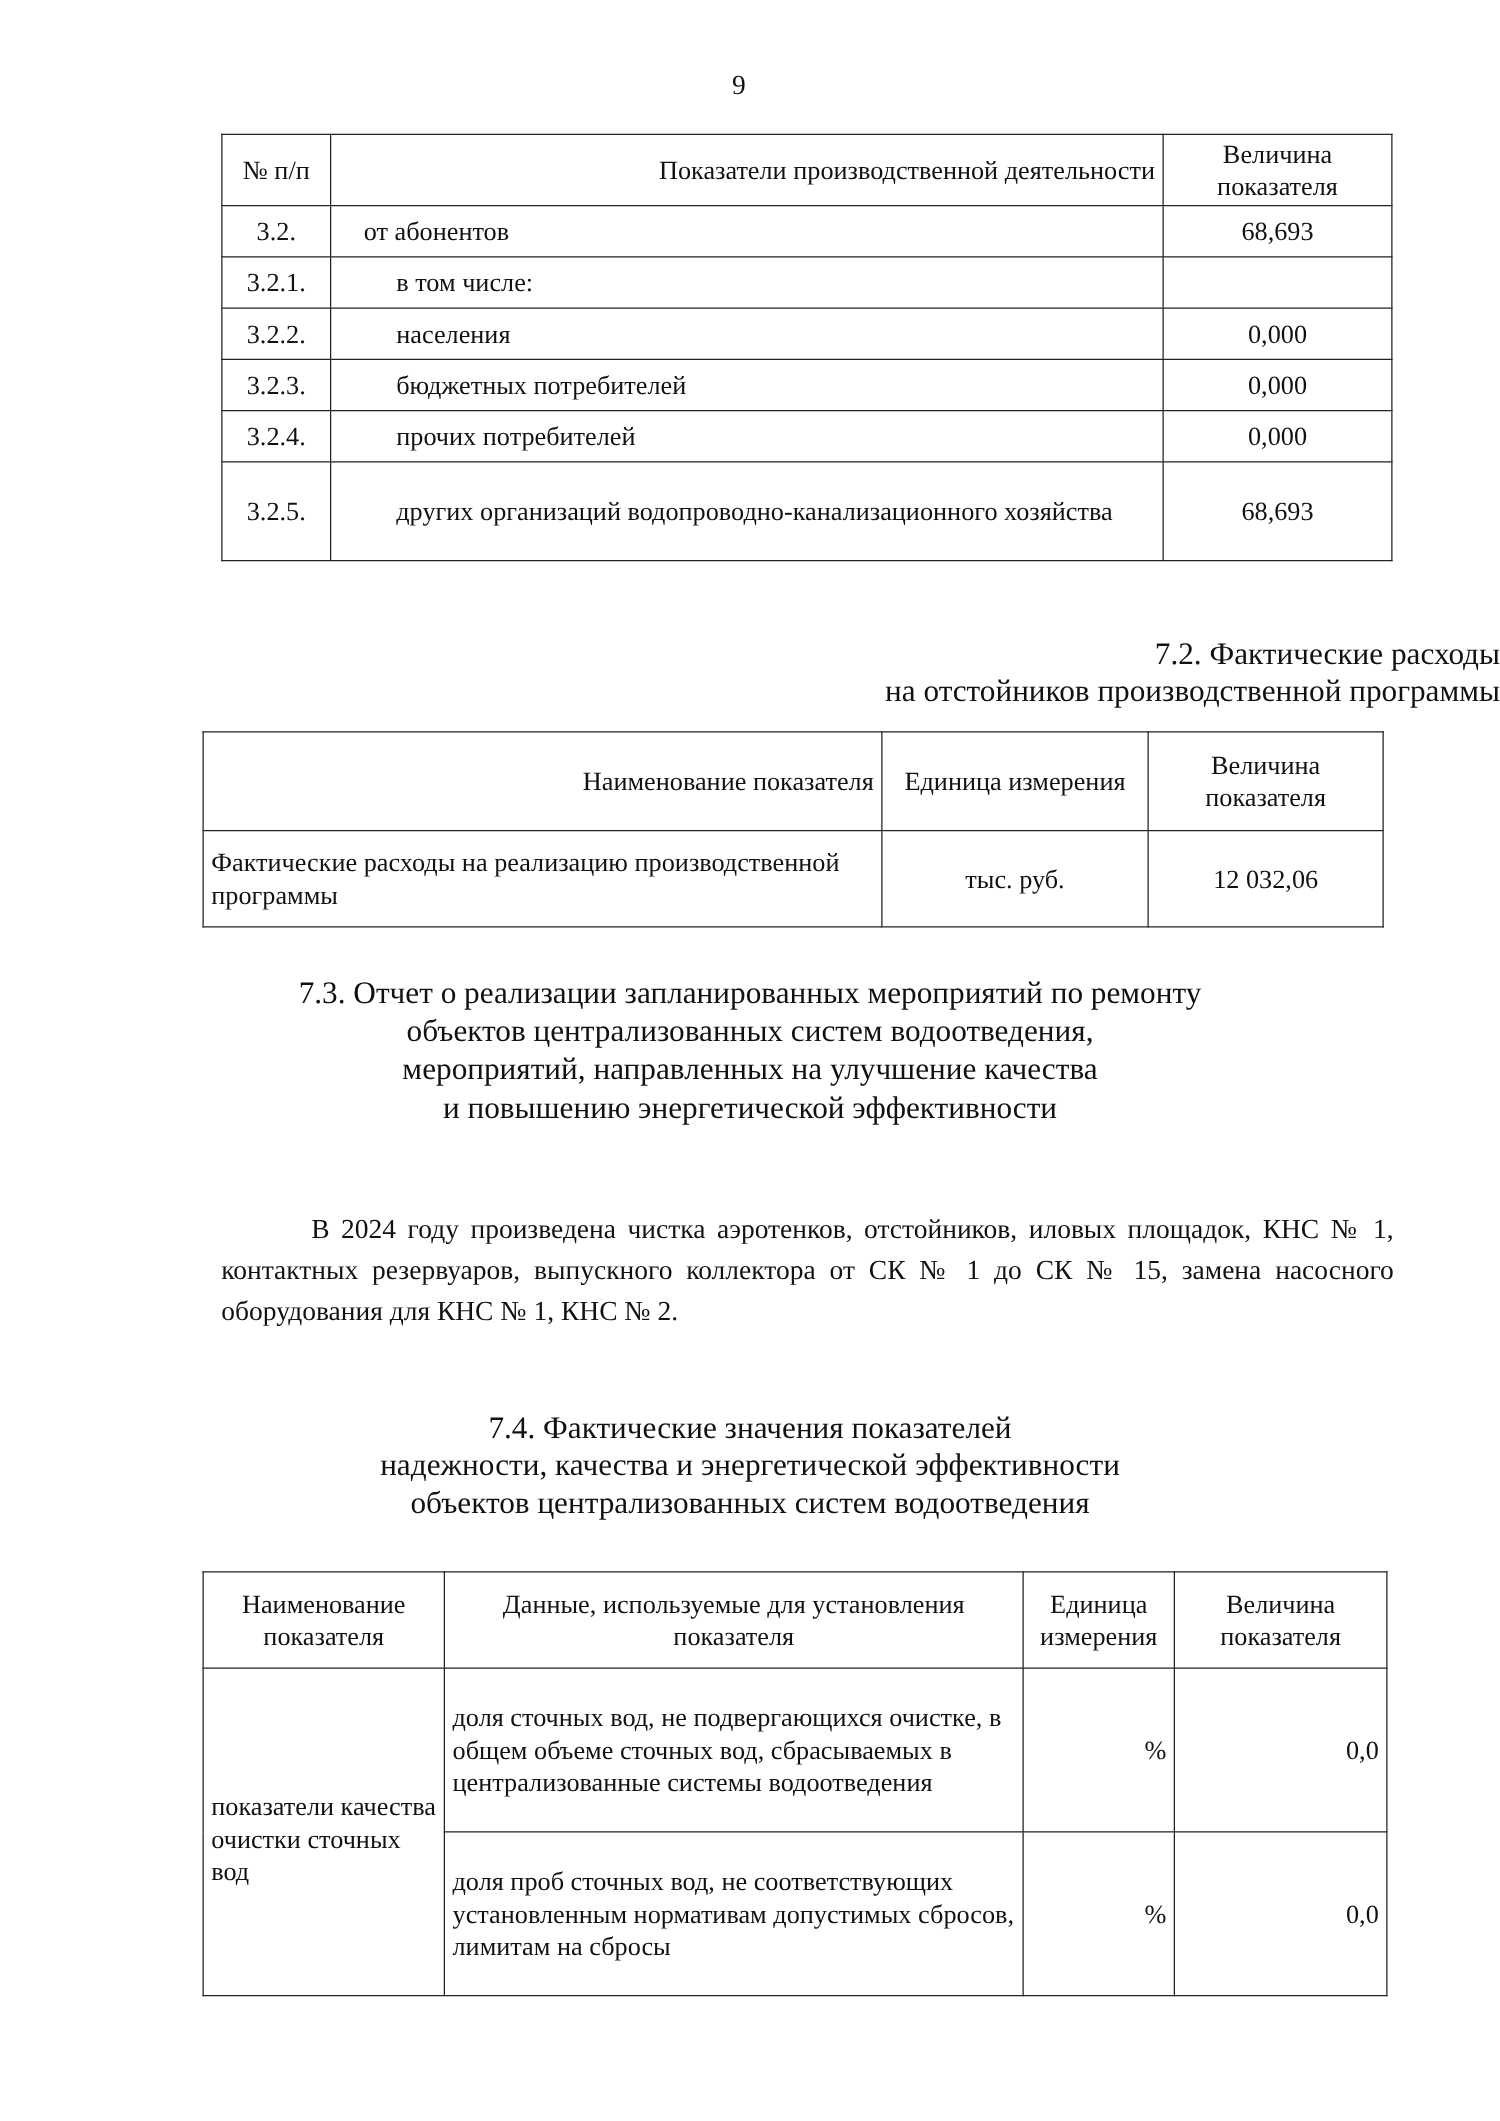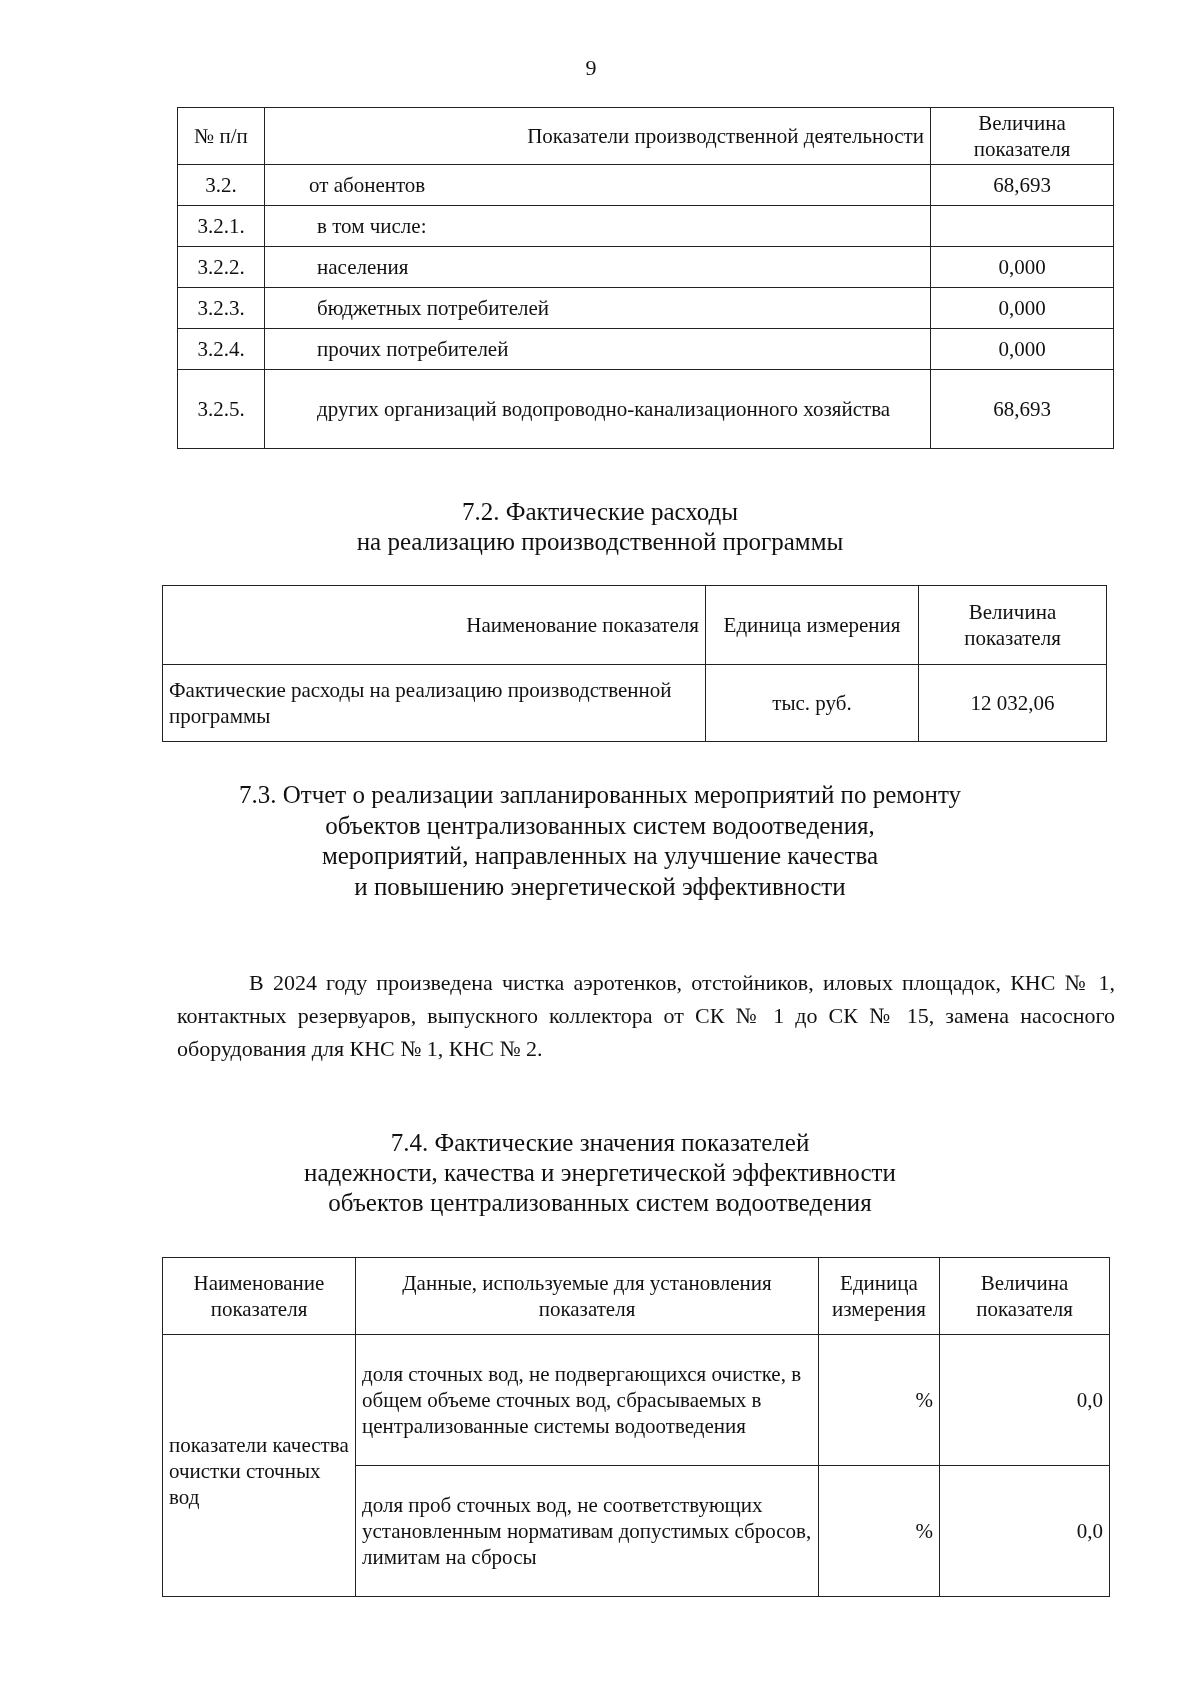--- a/index.html
+++ b/index.html
@@ -12,21 +12,21 @@
   .heading { position: absolute; left: 0; width: 1200px; text-align: center; font-size: 25px; line-height: 30px; }
   .para { position: absolute; left: 177px; width: 938px; font-size: 22px; line-height: 33px; text-align: justify; text-indent: 72px; }
 
   
   #t1 { left: 177px; top: 107px; width: 937px; }
   #t1 td:nth-child(1) { width: 74px; text-align: center; }
   #t1 td:nth-child(3) { width: 170px; text-align: center; }
   #t1 .hdr td { height: 56px; }
   #t1 .row td { height: 40px; }
   #t1 .tall td { height: 78px; }
-  #t1 .ind1 { padding-left: 44px; }
+  #t1 .ind1 { padding-left: 26px; }
   #t1 .ind2 { padding-left: 52px; }
 
   
   #t2 { left: 162px; top: 585px; width: 945px; }
   #t2 td:nth-child(1) { width: 530px; }
   #t2 td:nth-child(2) { width: 200px; text-align: center; }
   #t2 td:nth-child(3) { text-align: center; }
   #t2 .hdr td { height: 78px; }
   #t2 .row td { height: 76px; }
 
@@ -79,23 +79,23 @@
     <td>0,000</td>
   </tr>
   <tr class="tall">
     <td>3.2.5.</td>
     <td class="ind2">других организаций водопроводно-канализационного хозяйства</td>
     <td>68,693</td>
   </tr>
 </tbody>
   </table>
 
-<div class="heading" style="top:497px;">
+<div class="heading" style="top:509px;text-align:right;">
   <span class="ml">7.2. Фактические расходы</span>
-  <span class="ml">на реализацию производственной программы</span>
+  <span class="ml">на отстойников производственной программы</span>
 </div>
 
 <table id="t2">
   <tbody>
       <tr class="hdr">
     <td class="c">Наименование показателя</td>
     <td>Единица измерения</td>
     <td>Величина показателя</td>
   </tr>
   <tr class="row">

